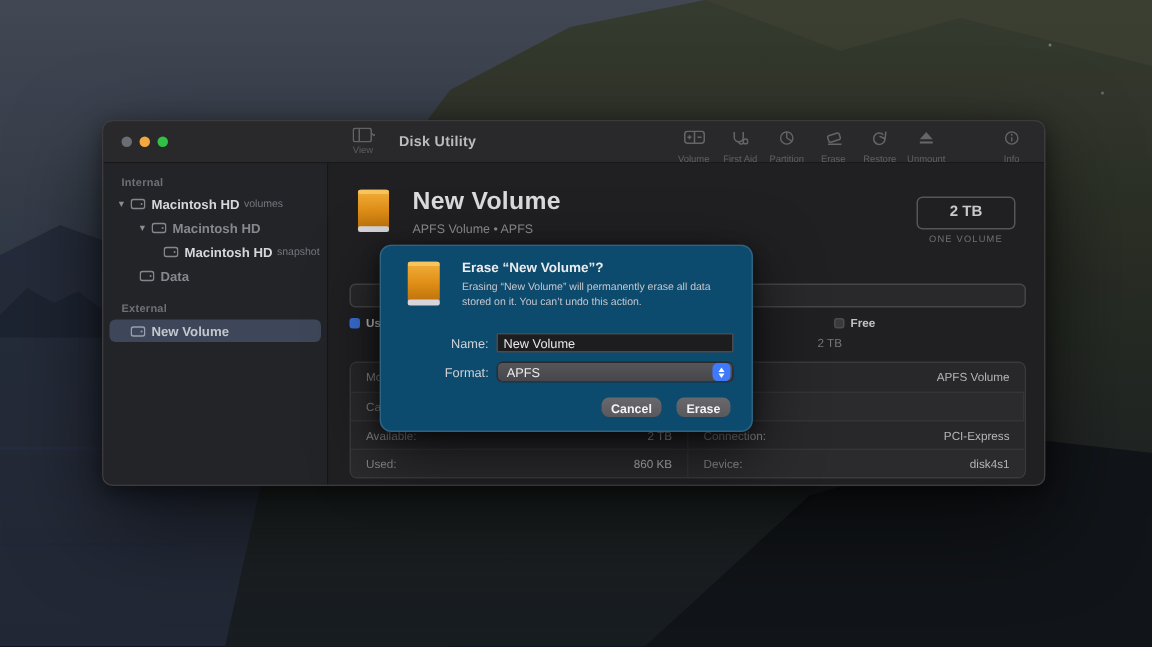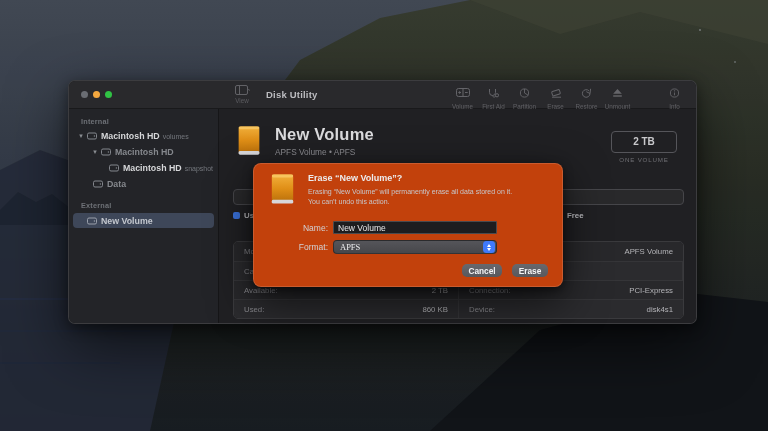--- a/index.html
+++ b/index.html
@@ -80,36 +80,36 @@
   .it-row:nth-child(odd) { background:#28282b; }
   .it-row:nth-child(even) { background:#2b2b2e; }
   .it-row + .it-row { border-top:1px solid #353538; }
   .it-cell { flex:1; display:flex; align-items:center; justify-content:space-between;
     padding:0 10px; }
   .it-cell.lft { border-right:1px solid #353538; }
   .it-lbl { font-size:7.8px; color:#8a8a8f; }
   .it-val { font-size:7.8px; color:#b4b4b8; }
 
   
-  .dialog { position:absolute; left:253px; top:163px; width:310px; z-index:10;
-    background:#c2410c; border-radius:8px; border:1px solid rgba(255,255,255,.14);
+  .dialog { position:absolute; left:253px; top:163px; width:249px; z-index:10;
+    background:#0c4a6e; border-radius:8px; border:1px solid rgba(255,255,255,.14);
     box-shadow:0 14px 44px rgba(0,0,0,.65), 0 3px 10px rgba(0,0,0,.5);
     padding:9px 12px 9px 12px; }
   .dlg-head { display:flex; }
   .dlg-text { margin-left:9px; width:208px; }
   .dlg-title { font-size:9px; font-weight:700; color:#ececee; }
   .dlg-body { font-size:7px; color:#c7c7cb; line-height:1.4; margin-top:4px; }
   .dlg-row { display:flex; align-items:center; margin-top:6px; }
   .dlg-lbl { width:62px; text-align:right; margin-right:5px; font-size:8.5px; color:#d2d2d6; }
   .dlg-input { width:164px; height:13px; background:#1d1d1f; border:1px solid #4a4a4e;
     color:#e9e9eb; font-size:8.5px; font-family:"Liberation Sans",sans-serif;
     padding:0 4px; border-radius:1px; }
   .dlg-select { width:164px; height:14px; border-radius:4px;
     background:linear-gradient(#55555a,#47474b); display:flex; align-items:center;
-    border:1px solid rgba(0,0,0,.4);font-family:Liberation Serif, serif; }
+    border:1px solid rgba(0,0,0,.4); }
   .dlg-select .val { font-size:8.5px; color:#ececee; padding-left:6px; }
   .stepper { margin-left:auto; margin-right:1px; width:12px; height:12px; border-radius:3.5px;
     background:var(--accent,#3f7afc); display:flex; flex-direction:column;
     align-items:center; justify-content:center; gap:1px; }
   .arr-up { width:0; height:0; border-left:2.5px solid transparent;
     border-right:2.5px solid transparent; border-bottom:3px solid #fff; }
   .arr-dn { width:0; height:0; border-left:2.5px solid transparent;
     border-right:2.5px solid transparent; border-top:3px solid #fff; }
   .dlg-btns { display:flex; justify-content:flex-end; gap:10px; margin-top:10px; margin-right:2px; }
   .btn { height:13px; border:none; border-radius:5px; color:#f4f4f6;

